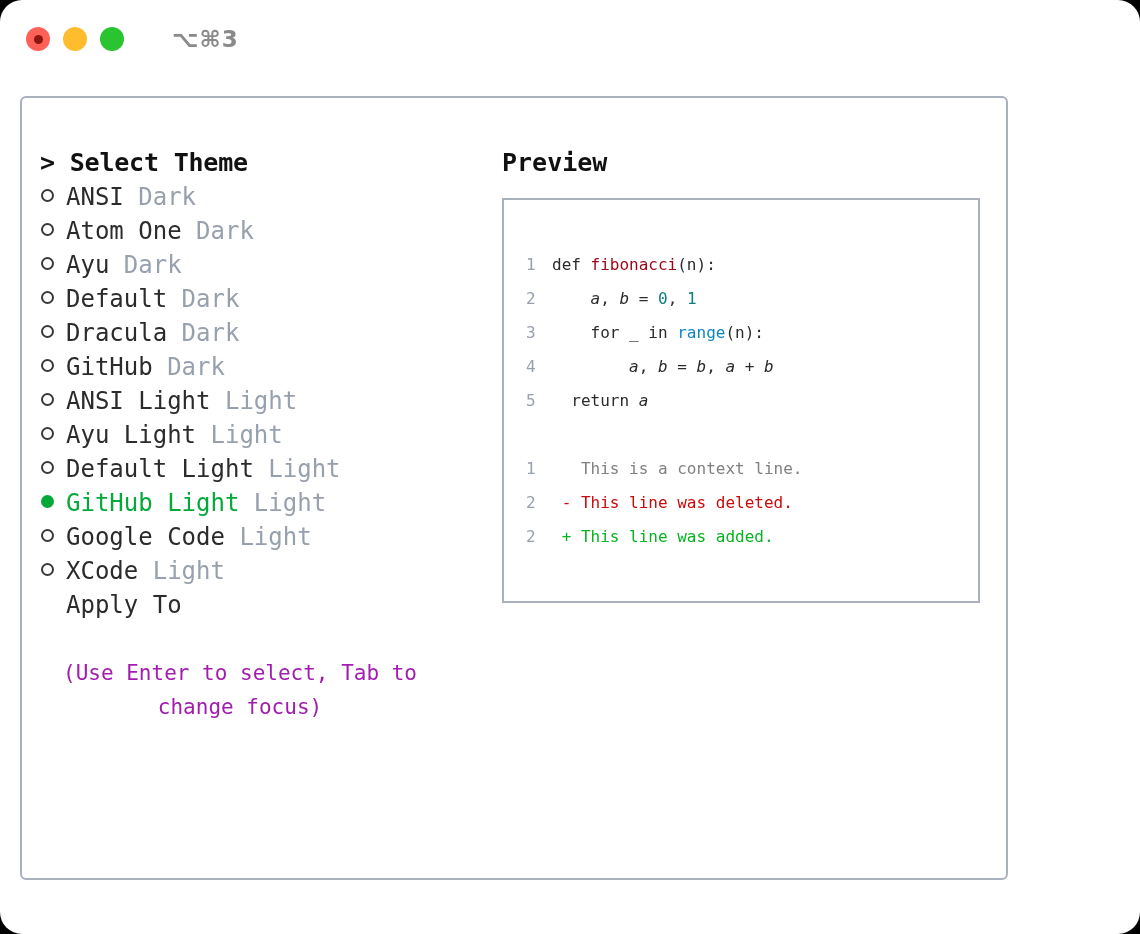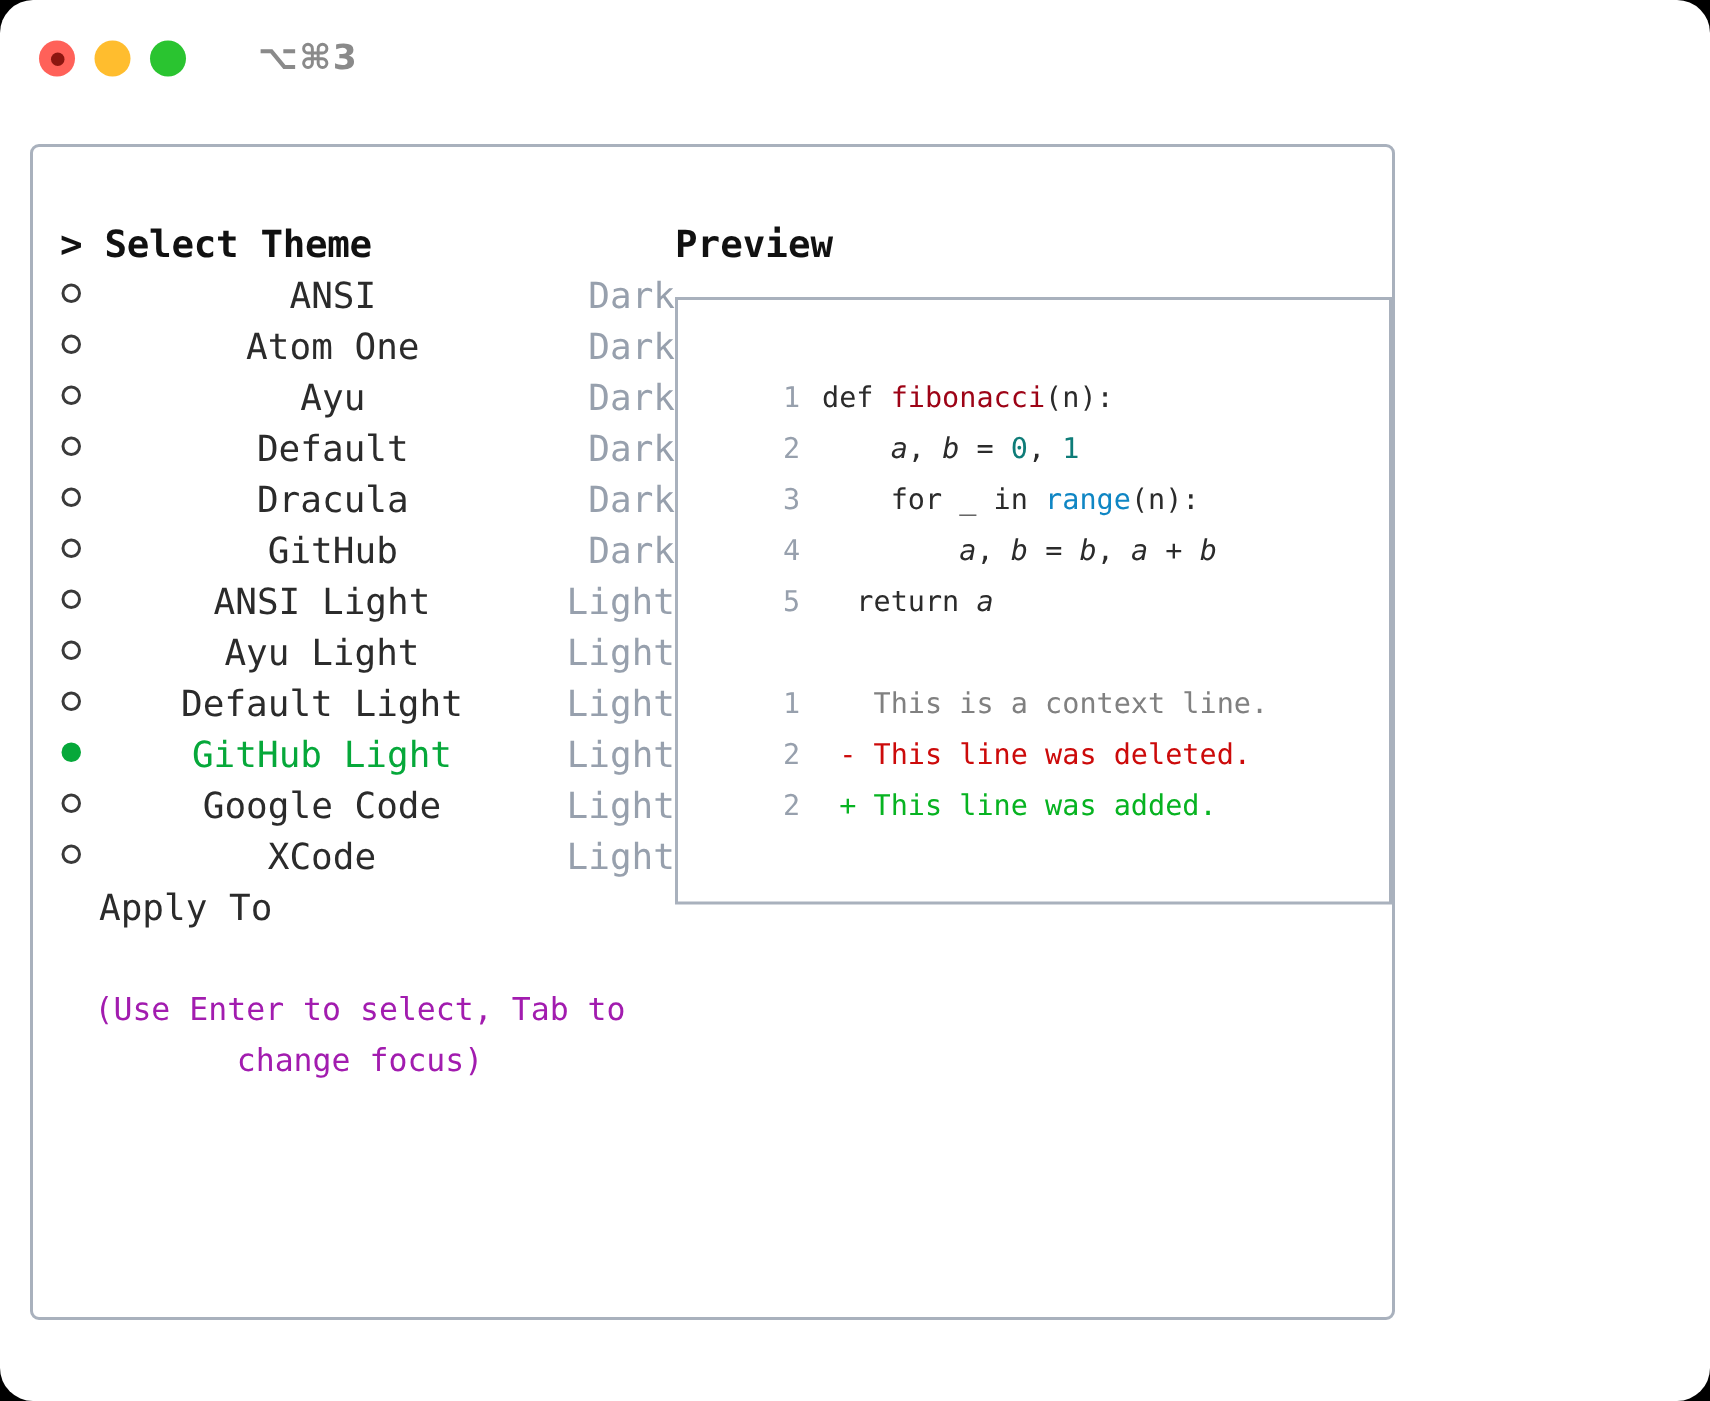--- a/index.html
+++ b/index.html
@@ -64,21 +64,21 @@
     font-weight: bold;
     letter-spacing: 1px;
     font-family: "DejaVu Sans", "Liberation Sans", sans-serif;
   }
 
   
   .dialog {
     position: absolute;
     left: 20px;
     top: 96px;
-    width: 910px;
+    width: 988px;
     height: 784px;
     border: 2px solid #a9b1bd;
     border-radius: 6px;
     box-sizing: border-box;
   }
 
   .panes {
     position: absolute;
     left: 0; top: 0;
     width: 100%; height: 100%;
@@ -104,21 +104,20 @@
     white-space: pre;
     margin-bottom: 3px;
   }
   .row {
     display: flex;
     align-items: baseline;
     font-size: 24px;
     line-height: 34px;
     white-space: pre;
     color: #2b2b2b;
-    justify-content: space-between;
   }
   .marker {
     display: inline-block;
     width: 26px;
     flex: 0 0 26px;
     position: relative;
   }
   .marker .circle {
     position: absolute;
     left: 1px;
@@ -162,25 +161,24 @@
   }
   .code-box {
     width: 478px;
     height: 405px;
     border: 2px solid #a9b1bd;
     box-sizing: border-box;
     padding: 48px 0 0 22px;
     background: #ffffff;
   }
   .code-line {
-    font-size: 19px;
+    font-size: 16px;
     line-height: 34px;
     white-space: pre;
     color: #2b2b2b;
-    margin-left: 48px;
   }
   .ln {
     color: #97a0ad;
     display: inline-block;
     width: 26px;
   }
   .blank-line { height: 34px; }
 
   .tok-fn      { color: #9d0316; }
   .tok-num     { color: #0e7c78; }

